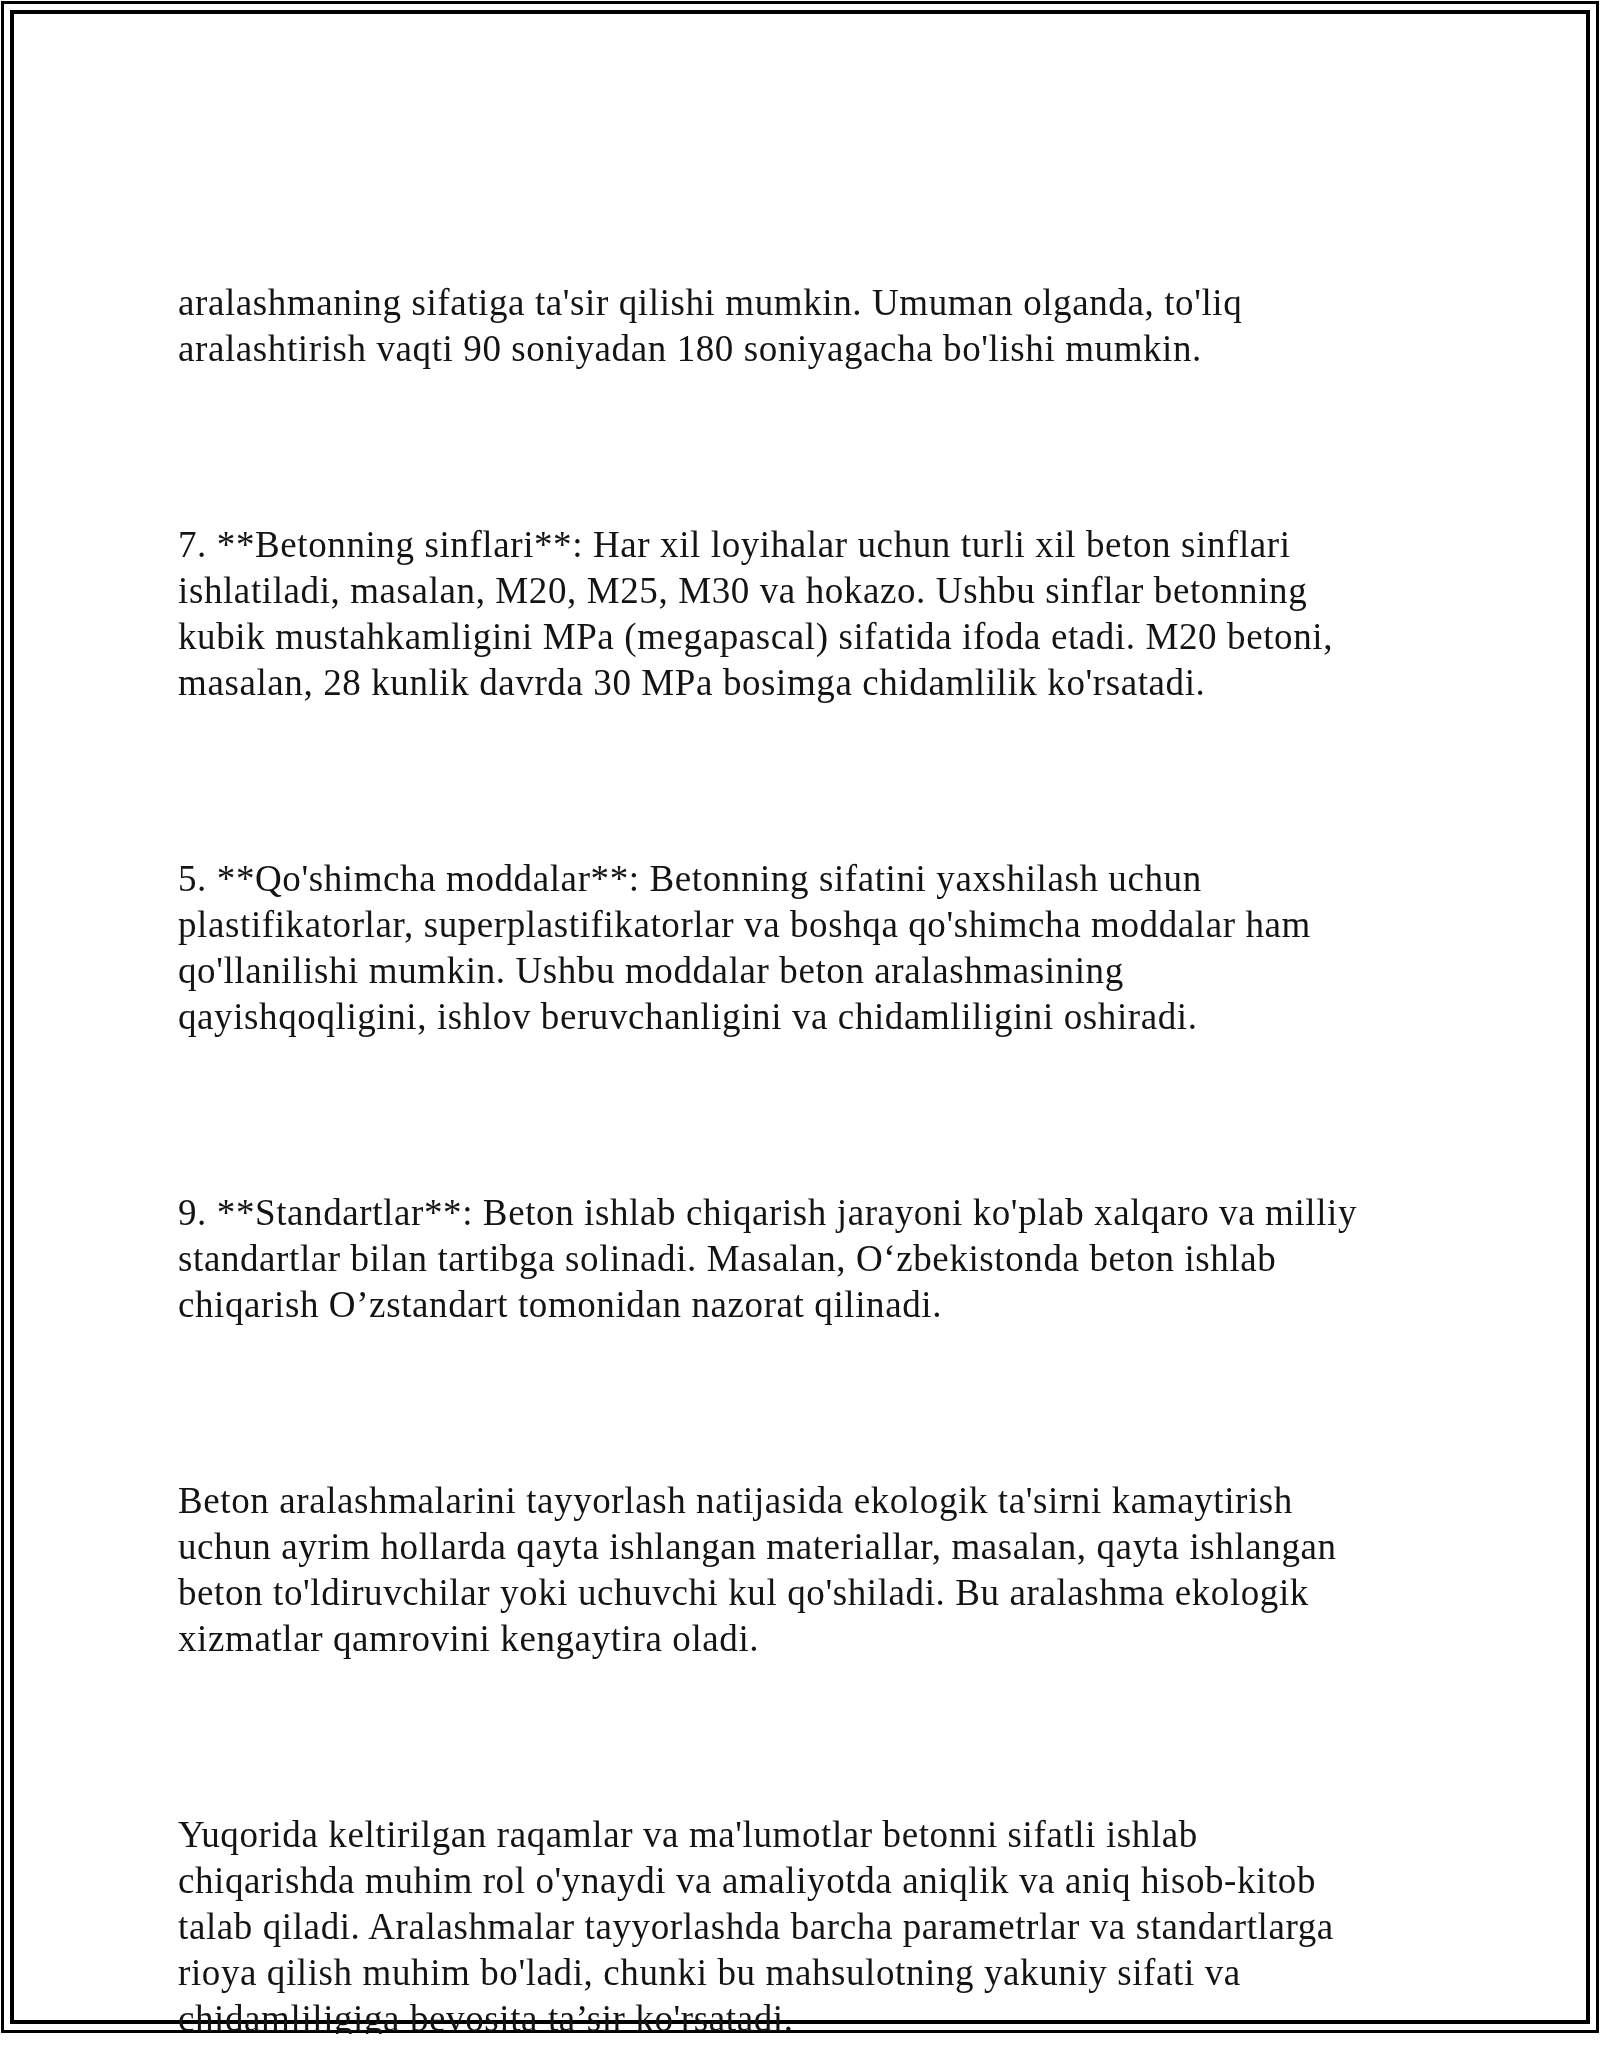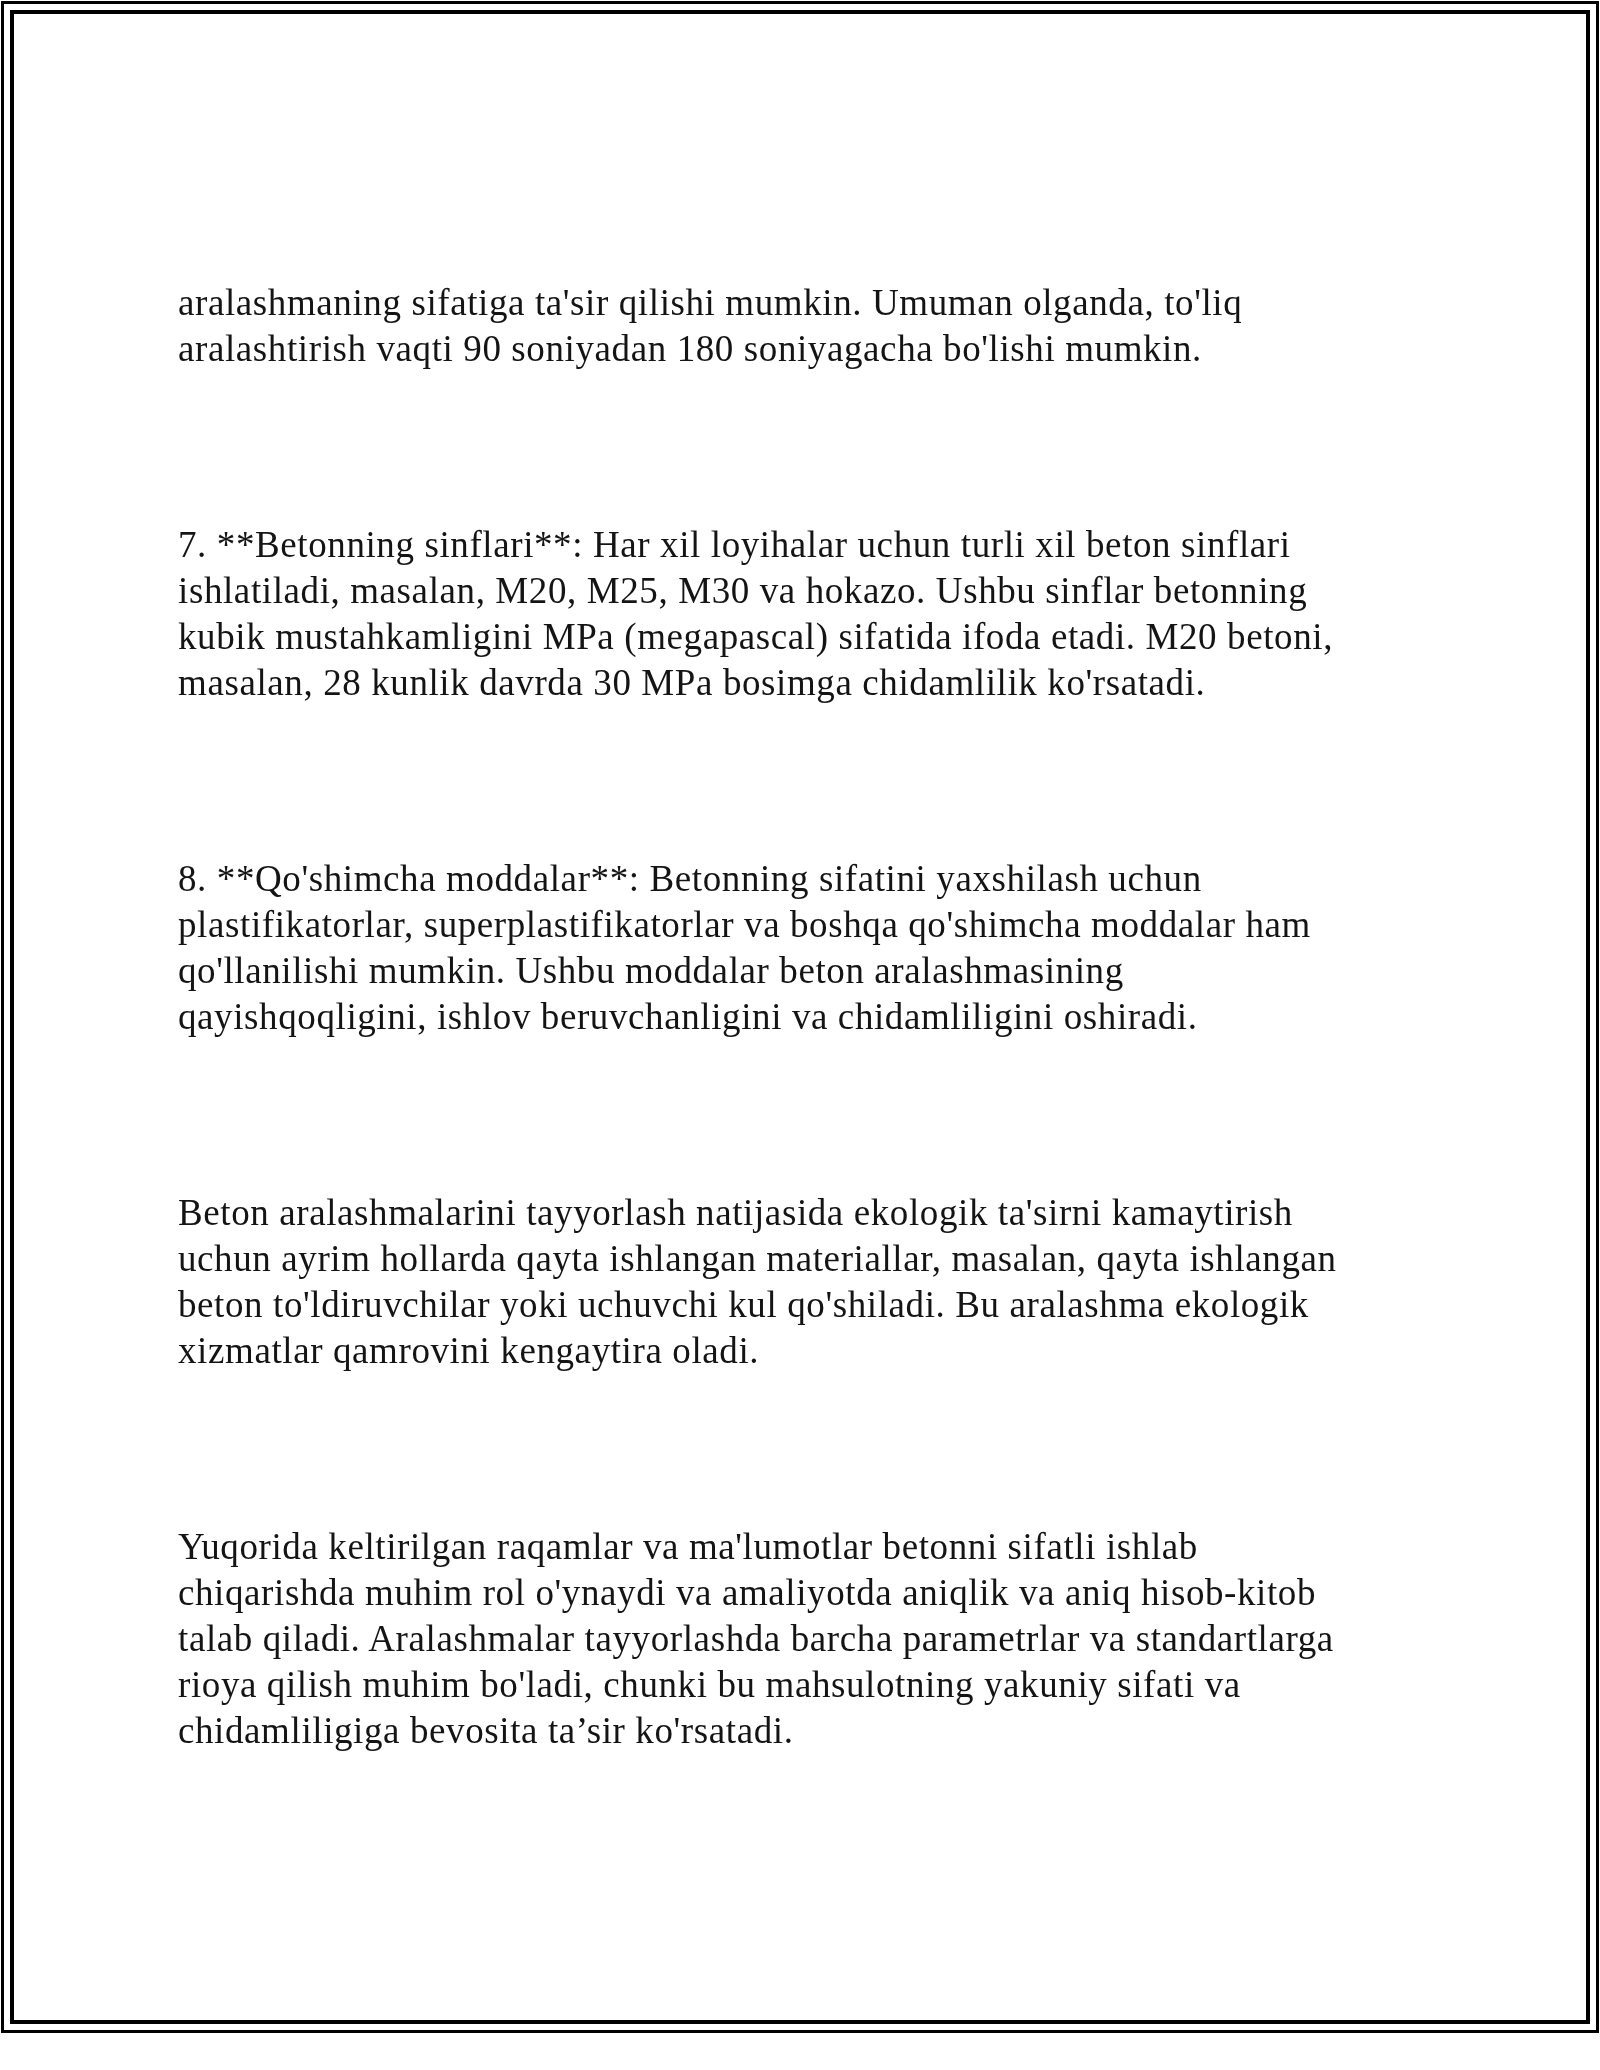--- a/index.html
+++ b/index.html
@@ -49,24 +49,27 @@
   <div class="frame-outer"></div>
   <div class="frame-inner"></div>
 
   <div class="page-text">
     <p class="para">aralashmaning sifatiga ta'sir qilishi mumkin. Umuman olganda, to'liq
 aralashtirish vaqti 90 soniyadan 180 soniyagacha bo'lishi mumkin.</p>
     <p class="para">7. **Betonning sinflari**: Har xil loyihalar uchun turli xil beton sinflari
 ishlatiladi, masalan, M20, M25, M30 va hokazo. Ushbu sinflar betonning
 kubik mustahkamligini MPa (megapascal) sifatida ifoda etadi. M20 betoni,
 masalan, 28 kunlik davrda 30 MPa bosimga chidamlilik ko'rsatadi.</p>
-    <p class="para">8. **Qo'shimcha moddalar**: Betonning sifatini yaxshilash uchun
+    <p class="para">5. **Qo'shimcha moddalar**: Betonning sifatini yaxshilash uchun
 plastifikatorlar, superplastifikatorlar va boshqa qo'shimcha moddalar ham
 qo'llanilishi mumkin. Ushbu moddalar beton aralashmasining
 qayishqoqligini, ishlov beruvchanligini va chidamliligini oshiradi.</p>
+    <p class="para">9. **Standartlar**: Beton ishlab chiqarish jarayoni ko'plab xalqaro va milliy
+standartlar bilan tartibga solinadi. Masalan, O‘zbekistonda beton ishlab
+chiqarish O’zstandart tomonidan nazorat qilinadi.</p>
     <p class="para">Beton aralashmalarini tayyorlash natijasida ekologik ta'sirni kamaytirish
 uchun ayrim hollarda qayta ishlangan materiallar, masalan, qayta ishlangan
 beton to'ldiruvchilar yoki uchuvchi kul qo'shiladi. Bu aralashma ekologik
 xizmatlar qamrovini kengaytira oladi.</p>
     <p class="para">Yuqorida keltirilgan raqamlar va ma'lumotlar betonni sifatli ishlab
 chiqarishda muhim rol o'ynaydi va amaliyotda aniqlik va aniq hisob-kitob
 talab qiladi. Aralashmalar tayyorlashda barcha parametrlar va standartlarga
 rioya qilish muhim bo'ladi, chunki bu mahsulotning yakuniy sifati va
 chidamliligiga bevosita ta’sir ko'rsatadi.</p>
   </div>

